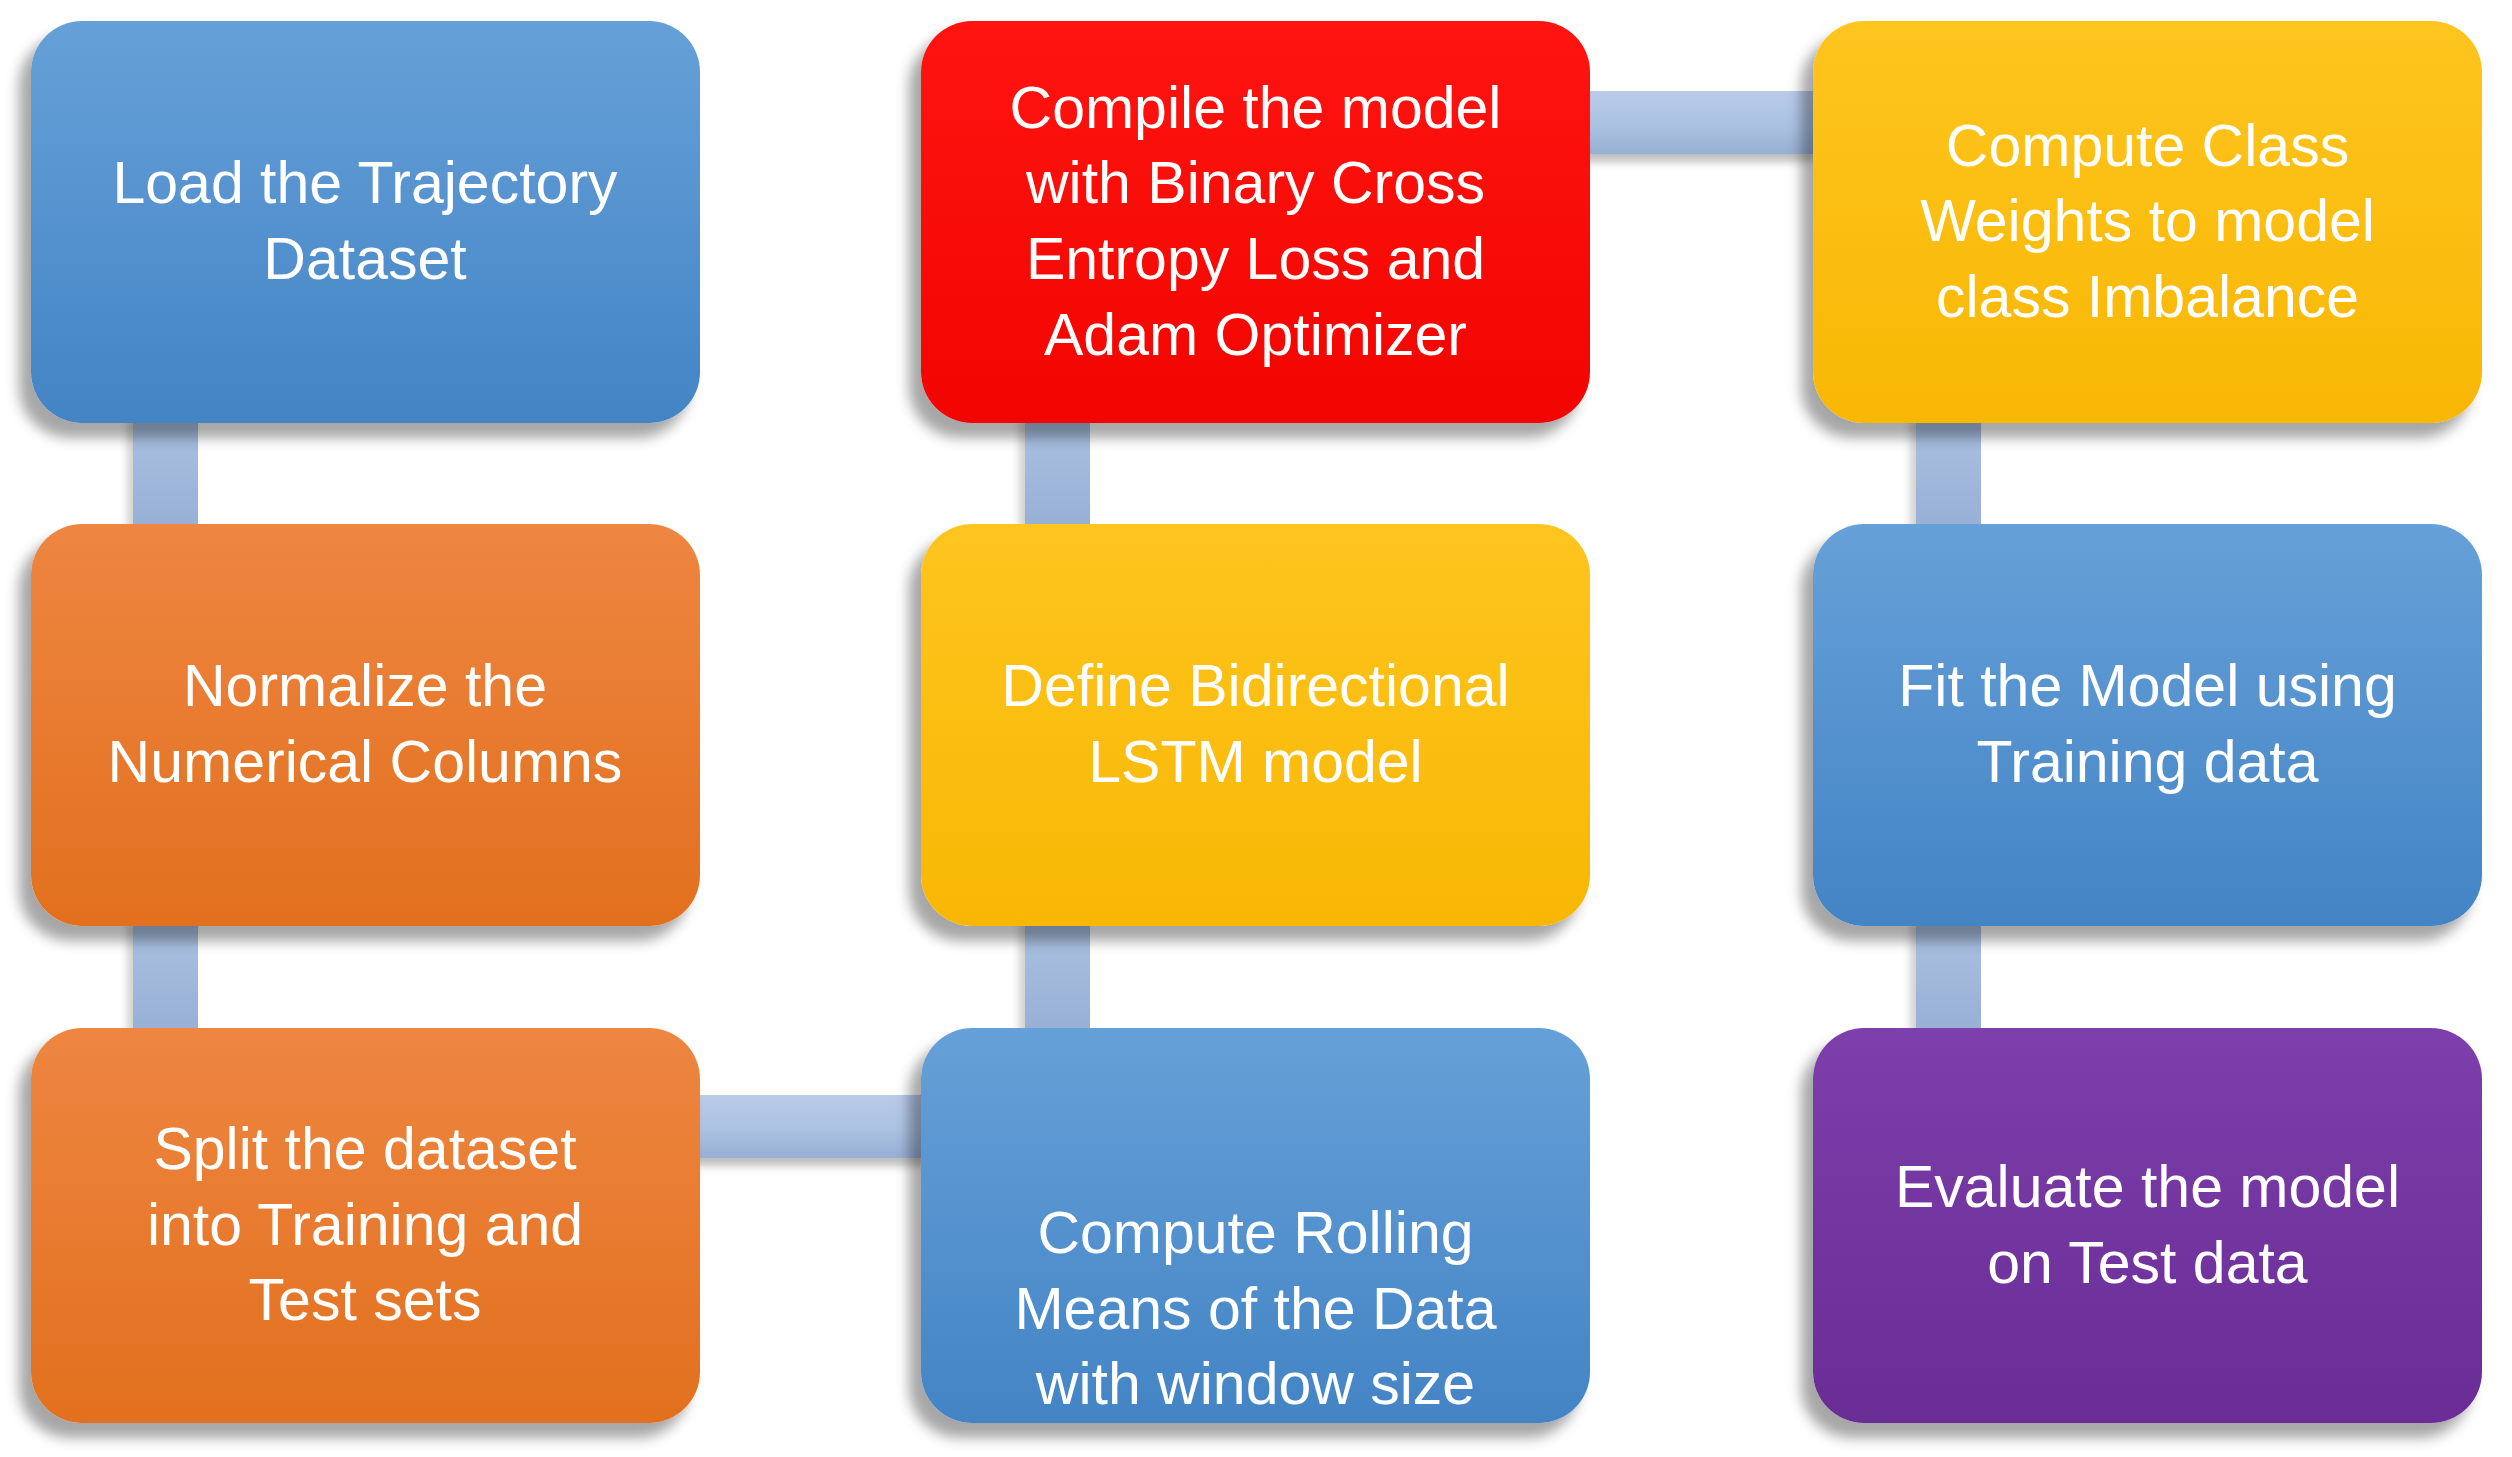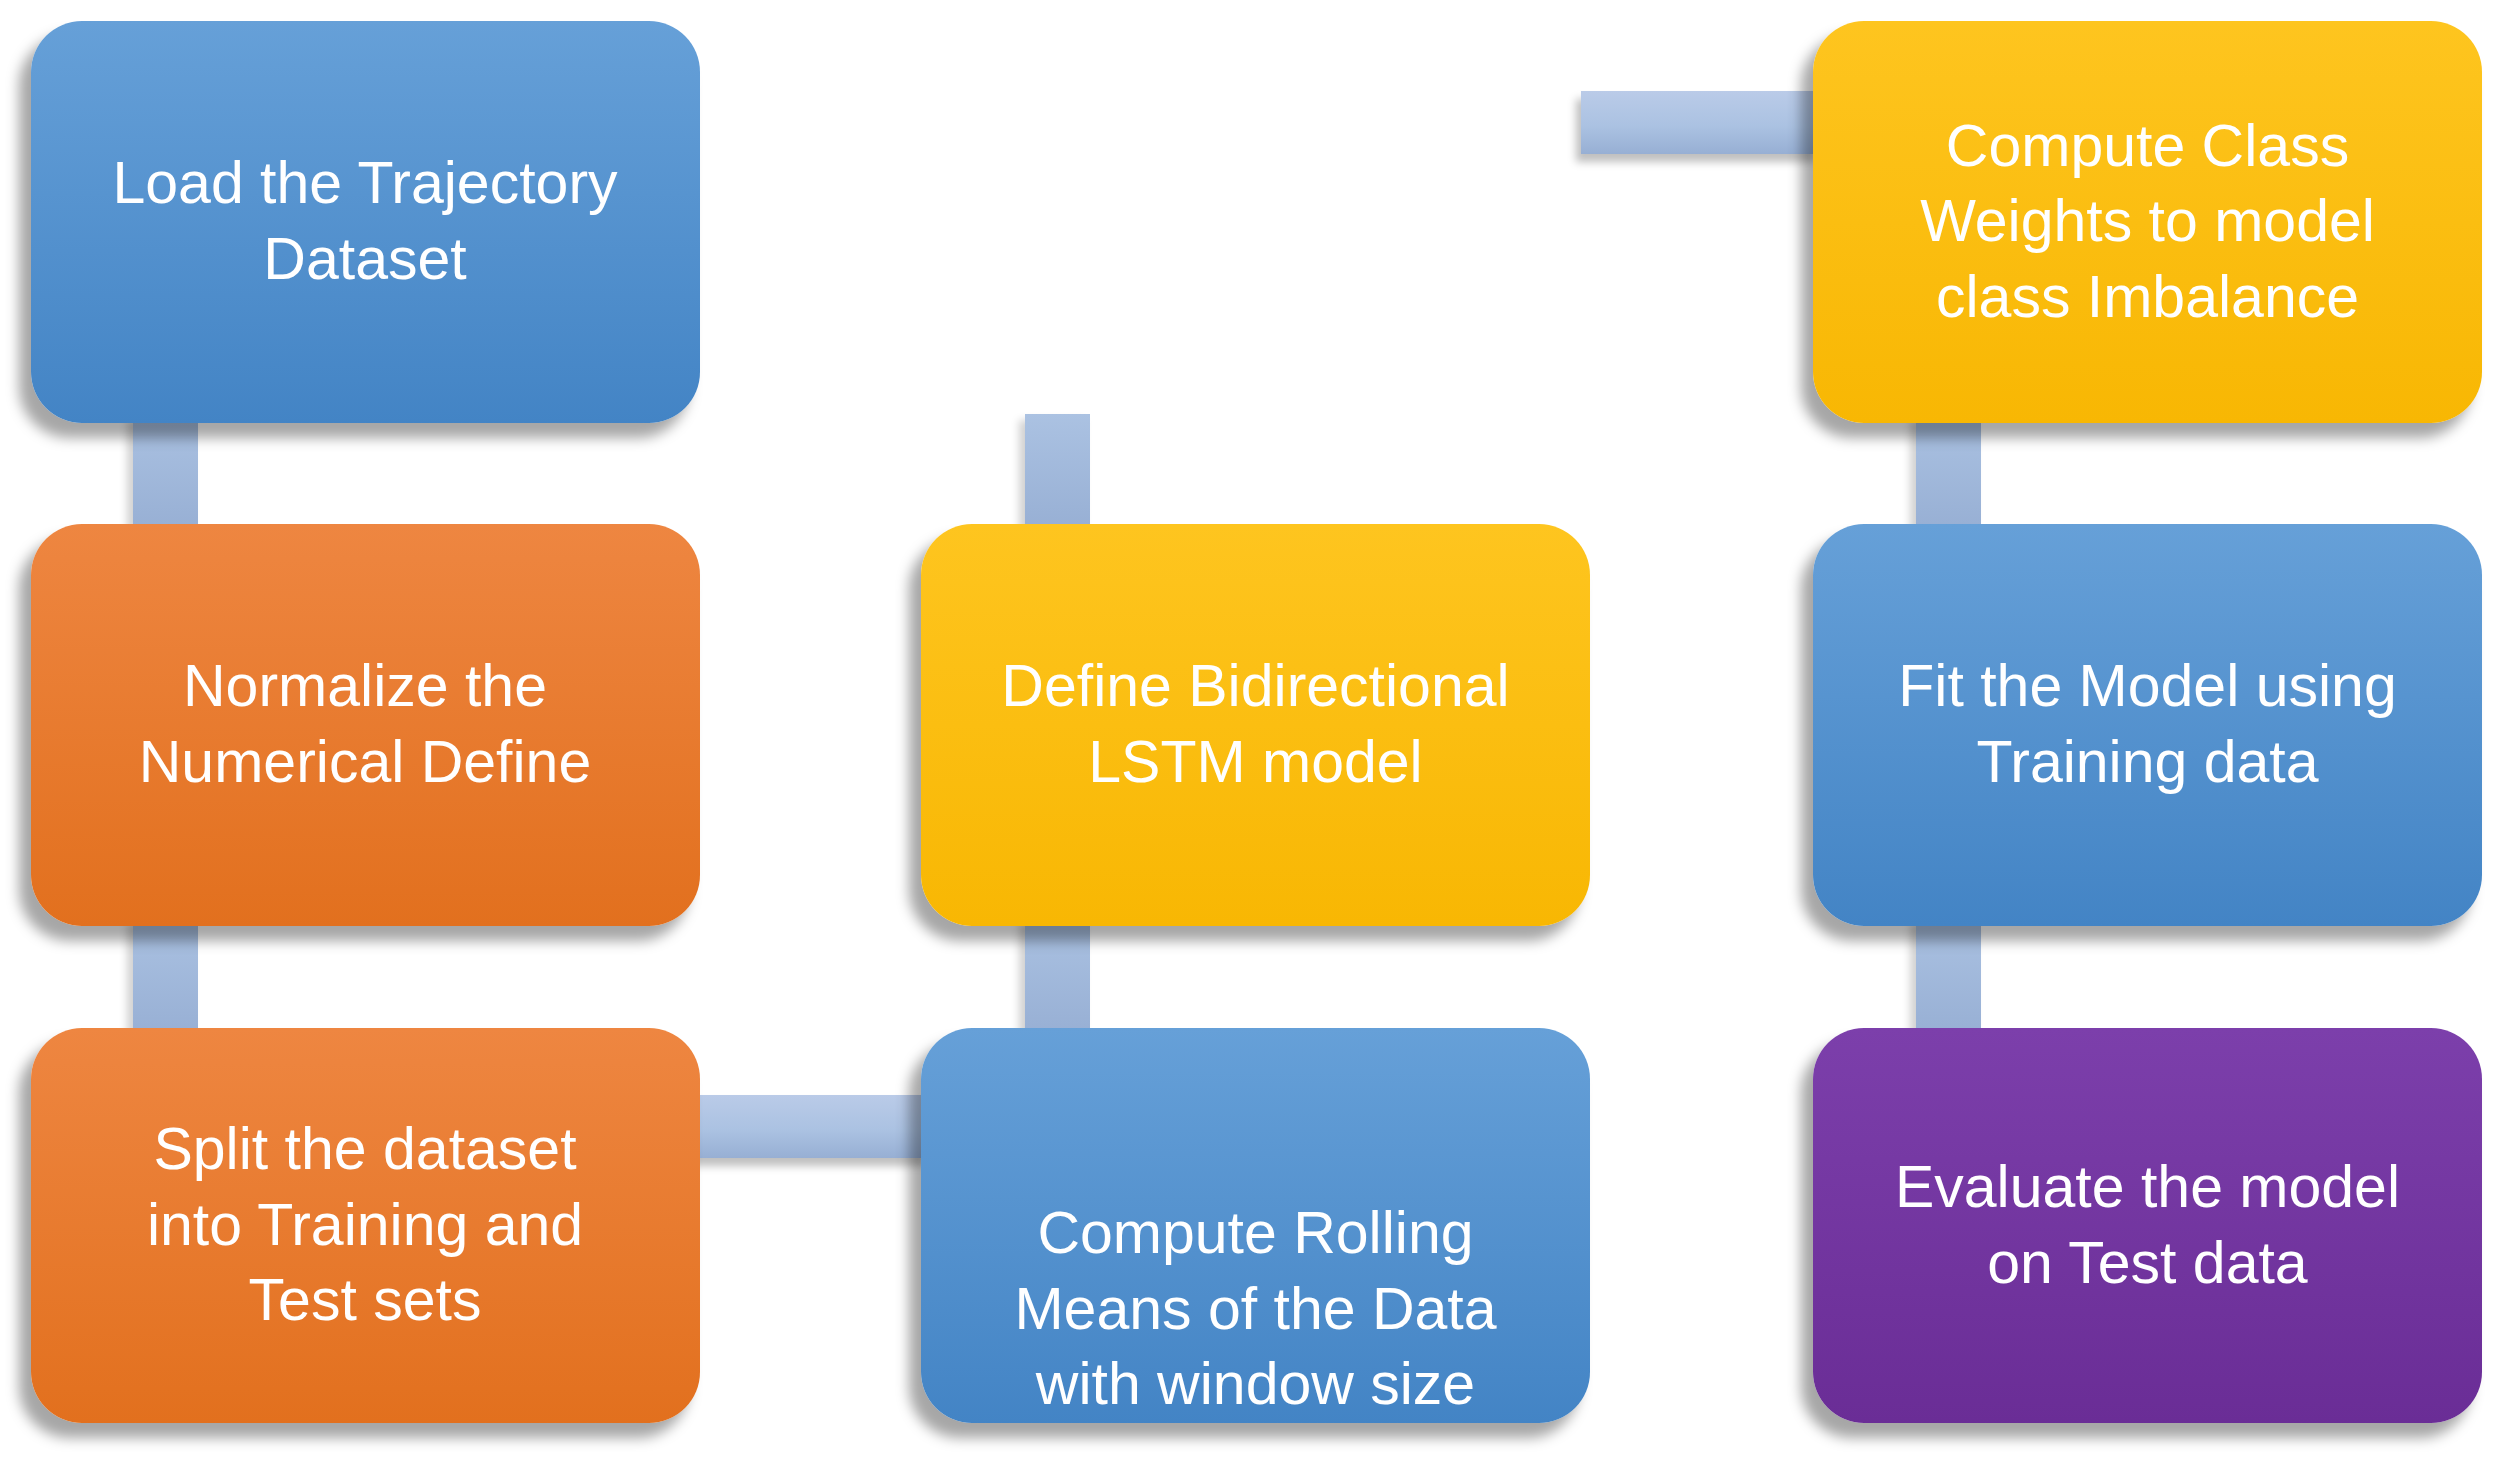--- a/index.html
+++ b/index.html
@@ -61,28 +61,34 @@
   <div class="connector conn-h hx-row1"></div>
   <div class="connector conn-v vx-c3 gap-r1"></div>
   <div class="connector conn-v vx-c3 gap-r2"></div>
 
   <div class="node c1 r1" style="background: linear-gradient(rgb(102, 160, 216), rgb(67, 132, 197)); align-items: center;">
     <span class="label">Load the Trajectory
 Dataset</span>
   </div>
   <div class="node c1 r2" style="background: linear-gradient(rgb(238, 134, 65), rgb(226, 112, 30));">
     <span class="label">Normalize the
-Numerical Define</span>
+Numerical Columns</span>
   </div>
   <div class="node c1 r3" style="background: linear-gradient(rgb(238, 134, 65), rgb(226, 112, 30)); text-align: center;">
     <span class="label">Split the dataset
 into Training and
 Test sets</span>
   </div>
 
+  <div class="node c2 r1" style="background: linear-gradient(rgb(255, 20, 17), rgb(242, 5, 0));">
+    <span class="label">Compile the model
+with Binary Cross
+Entropy Loss and
+Adam Optimizer</span>
+  </div>
   <div class="node c2 r2" style="background: linear-gradient(rgb(254, 197, 31), rgb(248, 183, 3));">
     <span class="label">Define Bidirectional
 LSTM model</span>
   </div>
   <div class="node c2 r3" style="background: linear-gradient(rgb(102, 160, 216), rgb(67, 132, 197)); align-items: flex-end;">
     <span class="label">Compute Rolling
 Means of the Data
 with window size</span>
   </div>
 

